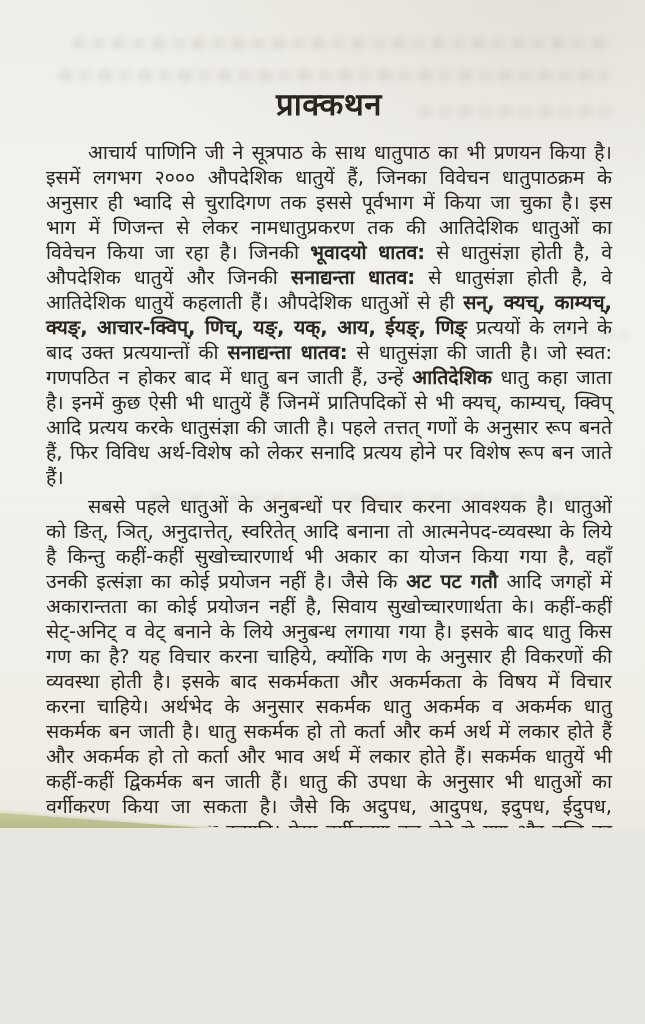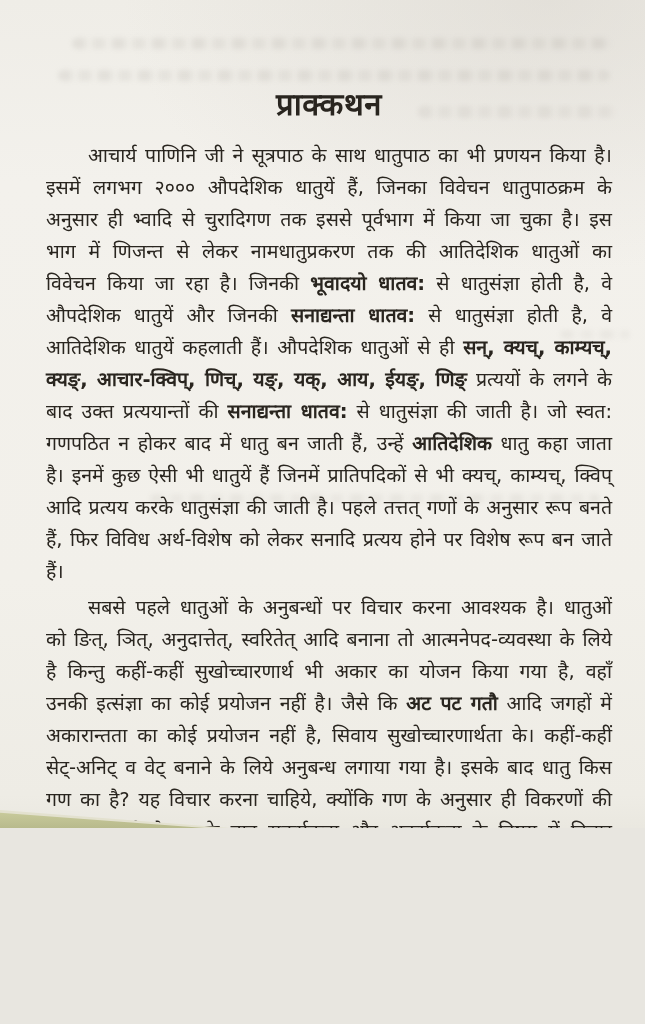--- a/index.html
+++ b/index.html
@@ -34,21 +34,21 @@
     text-align: center;
     font-size: 31px;
     font-weight: 700;
     letter-spacing: 0.5px;
     line-height: 1.3;
   }
   .para {
     margin: 0;
     text-align: justify;
     font-size: 19.5px;
-    line-height: 32px;
+    line-height: 25px;
     text-indent: 42px;
     word-spacing: 1px;
   }
   .para-1 { margin-top: 16px; }
   .para-2 { margin-top: 4px; }
   .bold { font-weight: 700; }
   .section-heading {
     margin: 9px 0 6px 0;
     text-align: center;
     font-size: 23px;

